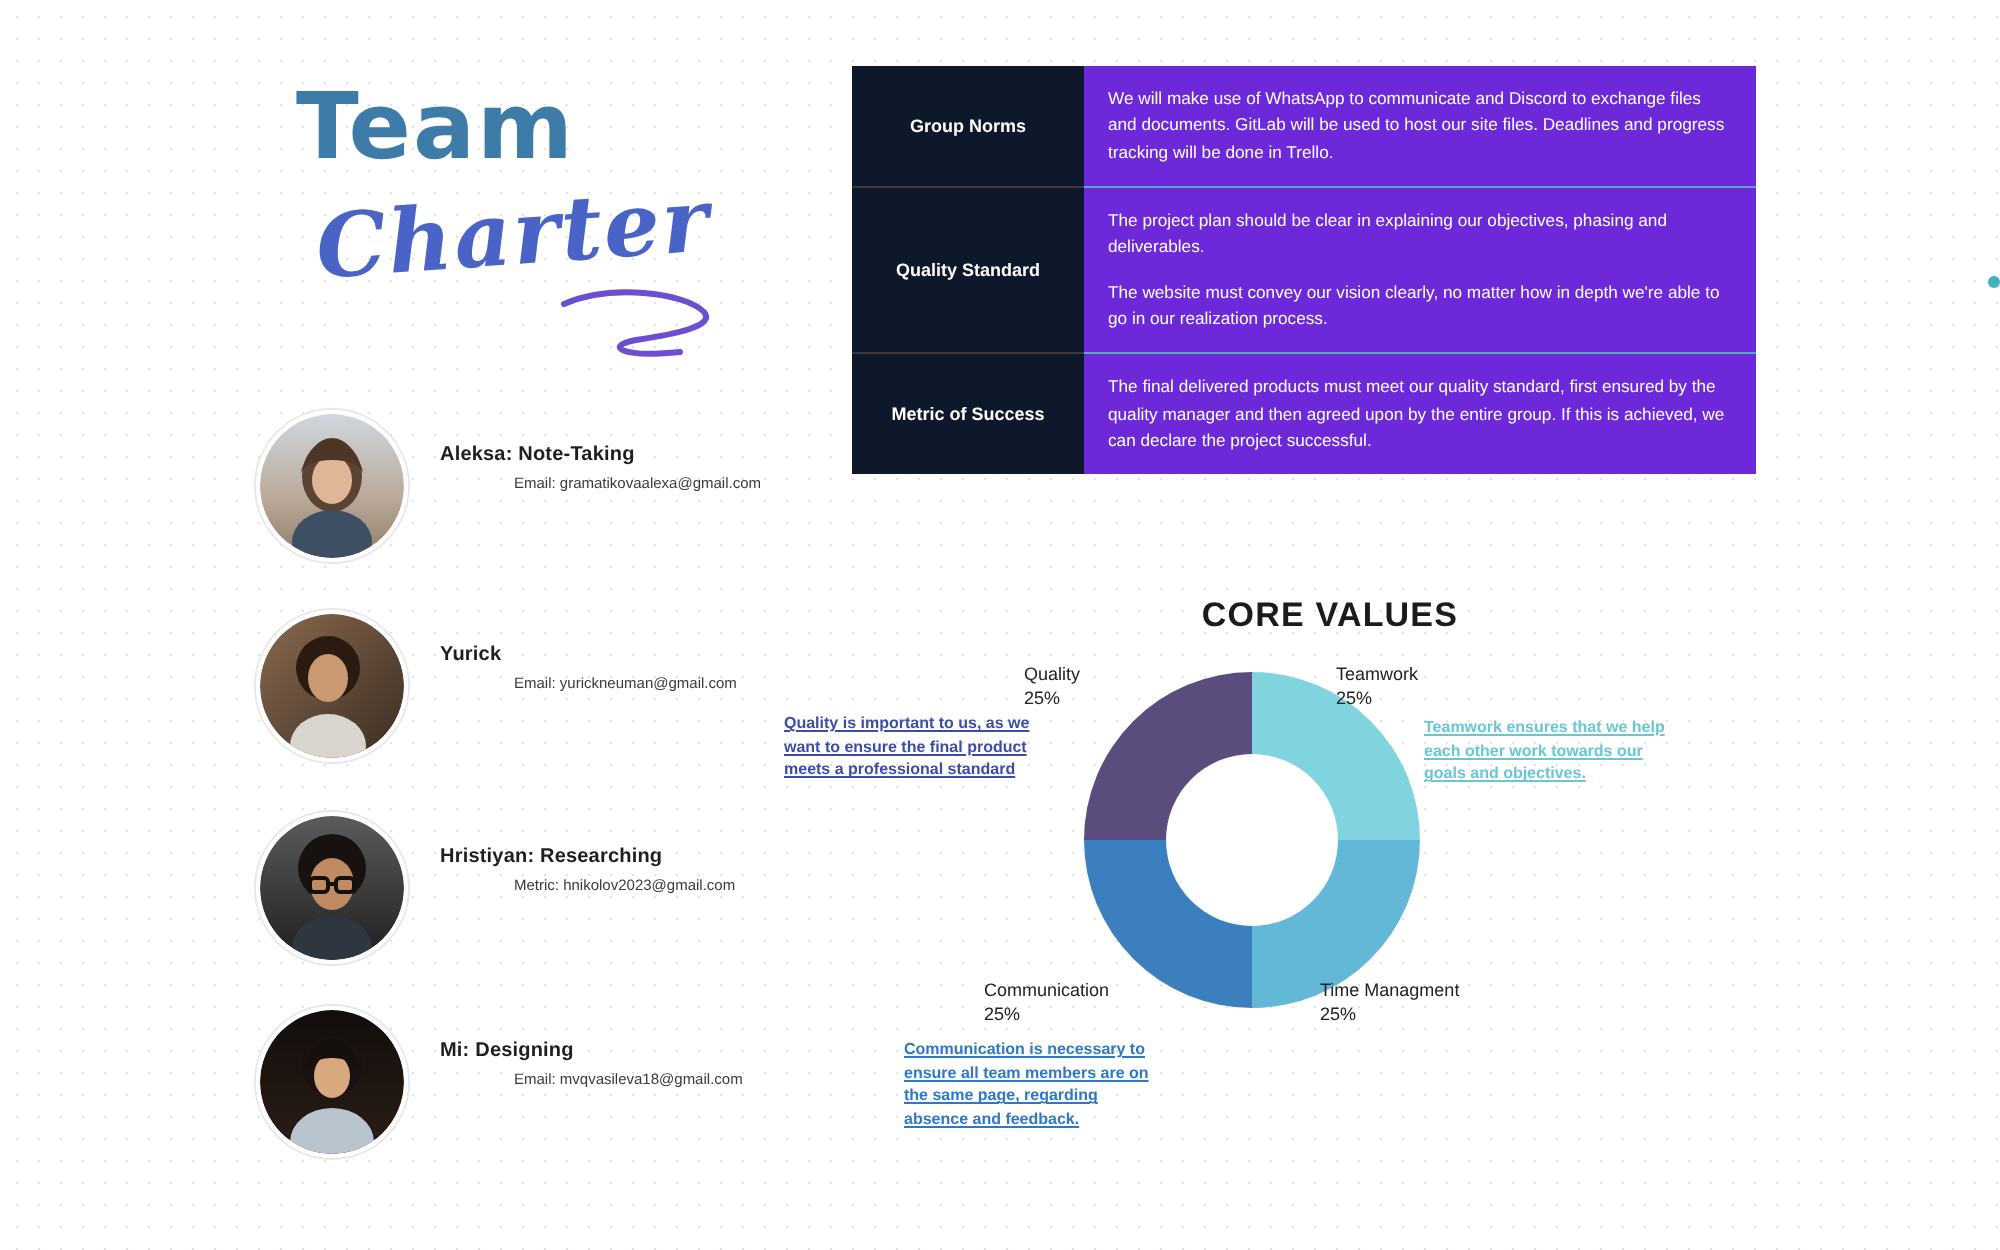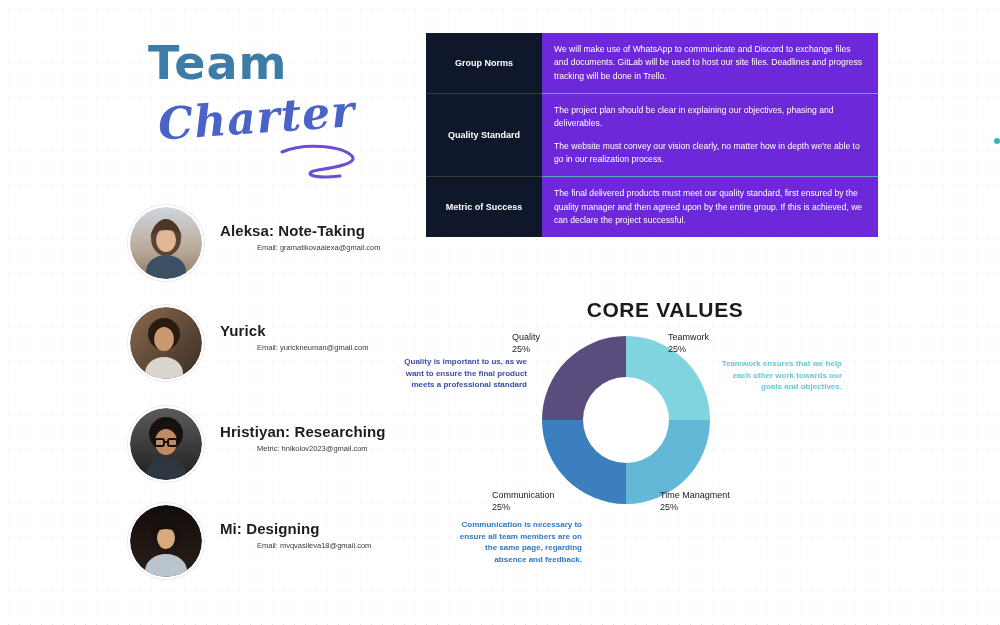--- a/index.html
+++ b/index.html
@@ -89,21 +89,21 @@
     box-shadow: 0 0 0 1px #e8e8e8;
   }
   .member .avatar svg { display: block; }
   .member .m-text {
     position: absolute;
     left: 92px;
     top: 17px;
     width: 190px;
   }
   .member .m-name {
-    font-size: 15px;
+    font-size: 10px;
     font-weight: bold;
     color: #1e1e1e;
     letter-spacing: 0.1px;
     margin-bottom: 4px;
   }
   .member .m-email {
     font-size: 7.5px;
     color: #3a3a3a;
     padding-left: 37px;
   }
@@ -144,21 +144,21 @@
   #charter-table .val p { margin: 0 0 9px 0; }
   #charter-table .val p:last-child { margin-bottom: 0; }
 
   
   #core-title {
     position: absolute;
     left: 520px;
     top: 298px;
     width: 290px;
     text-align: center;
-    font-size: 21px;
+    font-size: 17px;
     font-weight: bold;
     color: #1b1b1b;
     letter-spacing: 0.6px;
   }
   #donut-wrap {
     position: absolute;
     left: 536px;
     top: 330px;
     width: 180px;
     height: 180px;
@@ -169,21 +169,22 @@
     color: #222222;
     line-height: 1.35;
     text-align: left;
   }
   .slice-label .pct { display: block; }
   .note {
     position: absolute;
     font-size: 8px;
     font-weight: bold;
     line-height: 1.45;
-    text-align: right;
+    text-align: left;
+    text-decoration: underline;
   }
   #note-quality {
     left: 392px; top: 356px; width: 135px;
     color: #3b4da8;
   }
   #note-teamwork {
     left: 712px; top: 358px; width: 130px;
     color: #69c6d3;
   }
   #note-communication {

